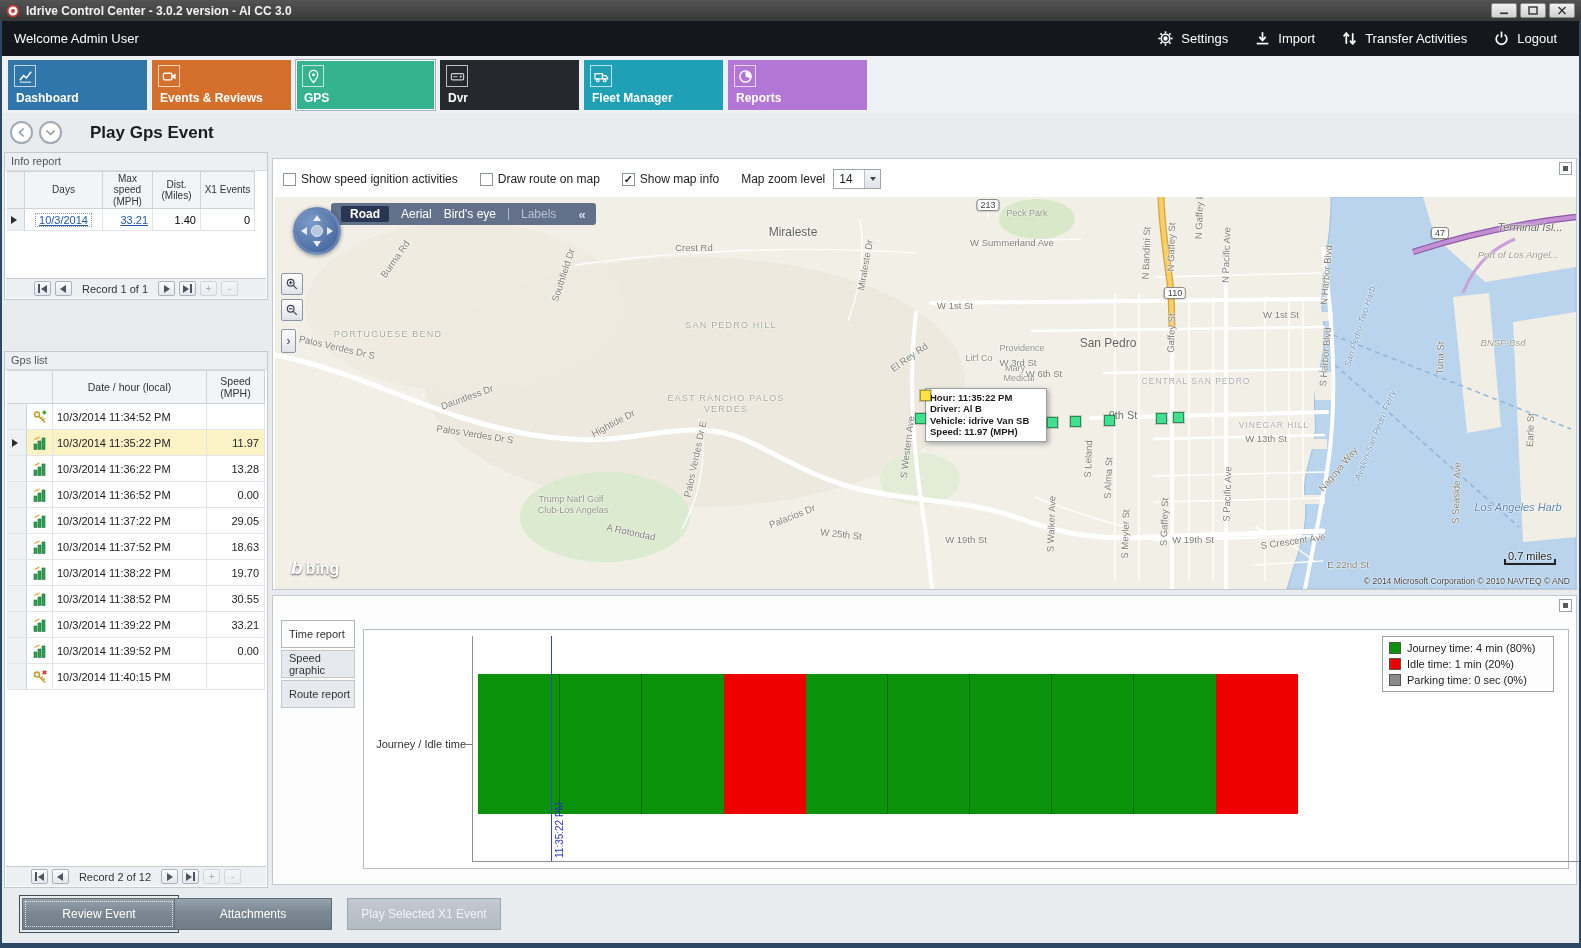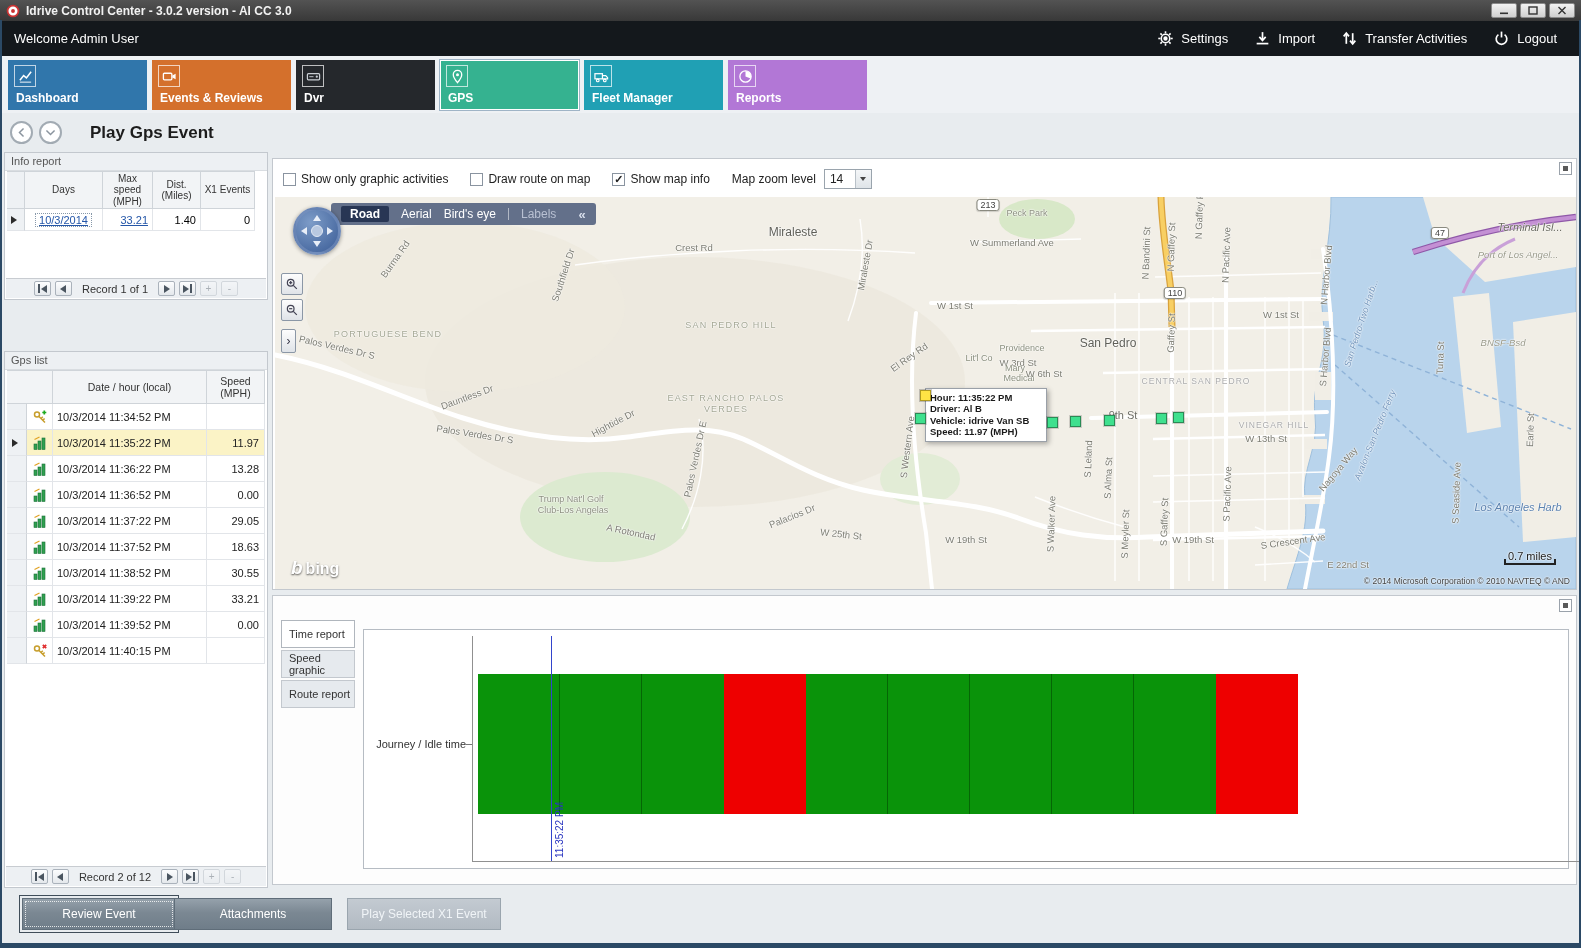--- a/index.html
+++ b/index.html
@@ -251,38 +251,38 @@
       </div>
       <div class="tile" style="background: rgb(212, 112, 44);">
         <span class="tile-icon">
           <svg viewBox="0 0 16 16">
             <rect x="1.5" y="4.5" width="9" height="7" rx="1" fill="none" stroke="#fff" stroke-width="1.4"></rect>
             <path d="M11,7 L14.5,5 L14.5,11 L11,9 Z" fill="#fff"></path>
           </svg>
         </span>
         <span class="tile-label">Events &amp; Reviews</span>
       </div>
+      <div class="tile selected" style="background: rgb(53, 178, 144);">
+        <span class="tile-icon">
+          <svg viewBox="0 0 16 16">
+            <path d="M8,1.5 C10.8,1.5 12.5,3.6 12.5,6 C12.5,9 8,14.5 8,14.5 C8,14.5 3.5,9 3.5,6 C3.5,3.6 5.2,1.5 8,1.5 Z" fill="none" stroke="#fff" stroke-width="1.4"></path>
+            <circle cx="8" cy="6" r="1.6" fill="#fff"></circle>
+          </svg>
+        </span>
+        <span class="tile-label">GPS</span>
+      </div>
       <div class="tile" style="background: rgb(37, 40, 44);">
         <span class="tile-icon">
           <svg viewBox="0 0 16 16">
             <rect x="1.5" y="5" width="13" height="6.5" rx="1" fill="none" stroke="#c9ced3" stroke-width="1.3"></rect>
             <circle cx="11.5" cy="8.2" r="1.2" fill="#c9ced3"></circle>
             <line x1="3.5" y1="8.2" x2="8" y2="8.2" stroke="#c9ced3" stroke-width="1"></line>
           </svg>
         </span>
         <span class="tile-label">Dvr</span>
-      </div>
-      <div class="tile selected" style="background: rgb(53, 178, 144);">
-        <span class="tile-icon">
-          <svg viewBox="0 0 16 16">
-            <path d="M8,1.5 C10.8,1.5 12.5,3.6 12.5,6 C12.5,9 8,14.5 8,14.5 C8,14.5 3.5,9 3.5,6 C3.5,3.6 5.2,1.5 8,1.5 Z" fill="none" stroke="#fff" stroke-width="1.4"></path>
-            <circle cx="8" cy="6" r="1.6" fill="#fff"></circle>
-          </svg>
-        </span>
-        <span class="tile-label">GPS</span>
       </div>
       <div class="tile" style="background: rgb(32, 160, 180);">
         <span class="tile-icon">
           <svg viewBox="0 0 16 16">
             <rect x="1" y="5" width="8" height="5.5" fill="none" stroke="#fff" stroke-width="1.3"></rect>
             <path d="M9,7 L12.5,7 L14.5,9.3 L14.5,10.5 L9,10.5" fill="none" stroke="#fff" stroke-width="1.3"></path>
             <circle cx="4" cy="12.2" r="1.4" fill="none" stroke="#fff" stroke-width="1.2"></circle>
             <circle cx="11.5" cy="12.2" r="1.4" fill="none" stroke="#fff" stroke-width="1.2"></circle>
           </svg>
         </span>
@@ -453,20 +453,33 @@
           <div class="grow">
             <span class="gc m"></span>
             <span class="gc i">
               <svg viewBox="0 0 16 16">
                 <rect x="2" y="9" width="3" height="5.5" fill="#2fa050" stroke="#1c7038" stroke-width="0.6"></rect>
                 <rect x="6" y="6" width="3" height="8.5" fill="#2fa050" stroke="#1c7038" stroke-width="0.6"></rect>
                 <rect x="10" y="3" width="3" height="11.5" fill="#2fa050" stroke="#1c7038" stroke-width="0.6"></rect>
                 <path d="M2.5,4.5 L7.5,2" stroke="#e0a020" stroke-width="1.2" fill="none"></path>
               </svg>
             </span>
+            <span class="gc dt">10/3/2014 11:38:22 PM</span>
+            <span class="gc sp">19.70</span>
+          </div>
+          <div class="grow">
+            <span class="gc m"></span>
+            <span class="gc i">
+              <svg viewBox="0 0 16 16">
+                <rect x="2" y="9" width="3" height="5.5" fill="#2fa050" stroke="#1c7038" stroke-width="0.6"></rect>
+                <rect x="6" y="6" width="3" height="8.5" fill="#2fa050" stroke="#1c7038" stroke-width="0.6"></rect>
+                <rect x="10" y="3" width="3" height="11.5" fill="#2fa050" stroke="#1c7038" stroke-width="0.6"></rect>
+                <path d="M2.5,4.5 L7.5,2" stroke="#e0a020" stroke-width="1.2" fill="none"></path>
+              </svg>
+            </span>
             <span class="gc dt">10/3/2014 11:38:52 PM</span>
             <span class="gc sp">30.55</span>
           </div>
           <div class="grow">
             <span class="gc m"></span>
             <span class="gc i">
               <svg viewBox="0 0 16 16">
                 <rect x="2" y="9" width="3" height="5.5" fill="#2fa050" stroke="#1c7038" stroke-width="0.6"></rect>
                 <rect x="6" y="6" width="3" height="8.5" fill="#2fa050" stroke="#1c7038" stroke-width="0.6"></rect>
                 <rect x="10" y="3" width="3" height="11.5" fill="#2fa050" stroke="#1c7038" stroke-width="0.6"></rect>
@@ -522,21 +535,21 @@
       <span class="vcr dim">+</span>
       <span class="vcr dim">-</span>
     </div>
   </div>
 
   <div class="group map-panel">
     <span class="group-collapse"></span>
     <div class="map-controls">
       <label class="cbx">
         <span class="cb" id="cb0"></span>
-        <span>Show only graphic activities</span>
+        <span>Show speed ignition activities</span>
       </label>
       <label class="cbx">
         <span class="cb" id="cb1"></span>
         <span>Draw route on map</span>
       </label>
       <label class="cbx">
         <span class="cb" id="cb2">✓</span>
         <span>Show map info</span>
       </label>
       <span class="zoomwrap">
@@ -741,20 +754,34 @@
   </div>
 
   <div class="group chart-panel">
     <span class="group-collapse"></span>
     <div id="side-tabs">
         <div class="side-tab active" style="top: 24px;">Time report</div>
         <div class="side-tab" style="top: 54px;">Speed graphic</div>
         <div class="side-tab" style="top: 84px;">Route report</div>
       </div>
     <div class="chart-box">
+      <div class="legend" id="legend">
+          <div class="leg-row">
+            <span class="leg-sq" style="background: rgb(10, 147, 10);"></span>
+            <span>Journey time: 4 min (80%)</span>
+          </div>
+          <div class="leg-row">
+            <span class="leg-sq" style="background: rgb(238, 0, 0);"></span>
+            <span>Idle time: 1 min (20%)</span>
+          </div>
+          <div class="leg-row">
+            <span class="leg-sq" style="background: rgb(138, 138, 138);"></span>
+            <span>Parking time: 0 sec (0%)</span>
+          </div>
+        </div>
       <div class="ylabel">Journey / Idle time</div>
       <div class="ytick"></div>
       <div class="plot">
         <div class="tbar" id="tbar">
             <div class="seg" style="width: 10%; background: rgb(10, 147, 10); border-right: 1px solid rgb(5, 102, 5);"></div>
             <div class="seg" style="width: 10%; background: rgb(10, 147, 10); border-right: 1px solid rgb(5, 102, 5);"></div>
             <div class="seg" style="width: 10%; background: rgb(10, 147, 10);"></div>
             <div class="seg" style="width: 10%; background: rgb(238, 0, 0);"></div>
             <div class="seg" style="width: 10%; background: rgb(10, 147, 10); border-right: 1px solid rgb(5, 102, 5);"></div>
             <div class="seg" style="width: 10%; background: rgb(10, 147, 10); border-right: 1px solid rgb(5, 102, 5);"></div>

